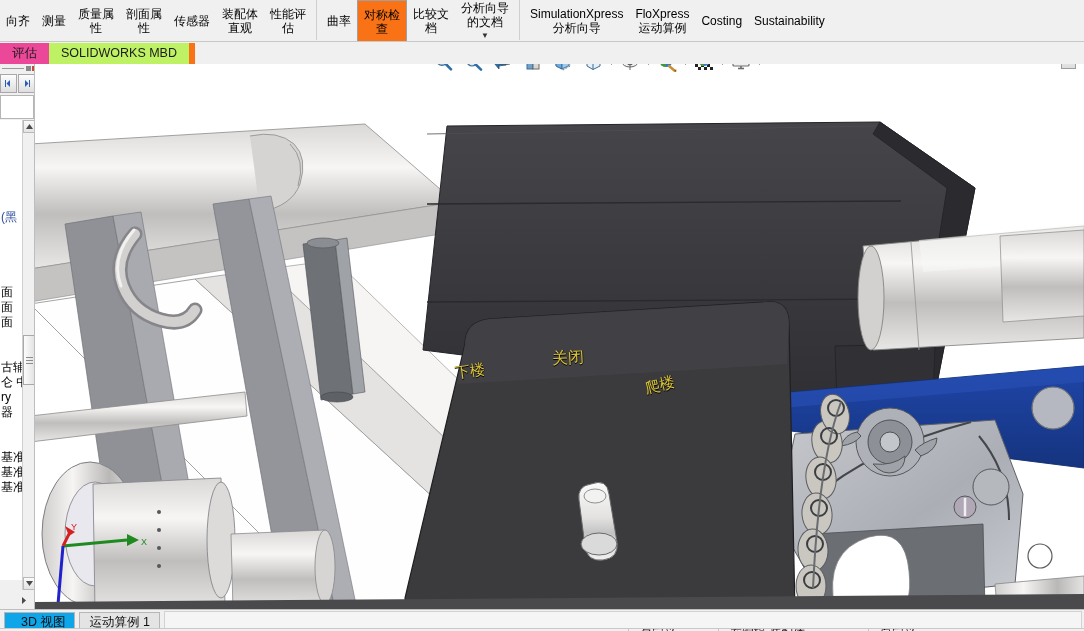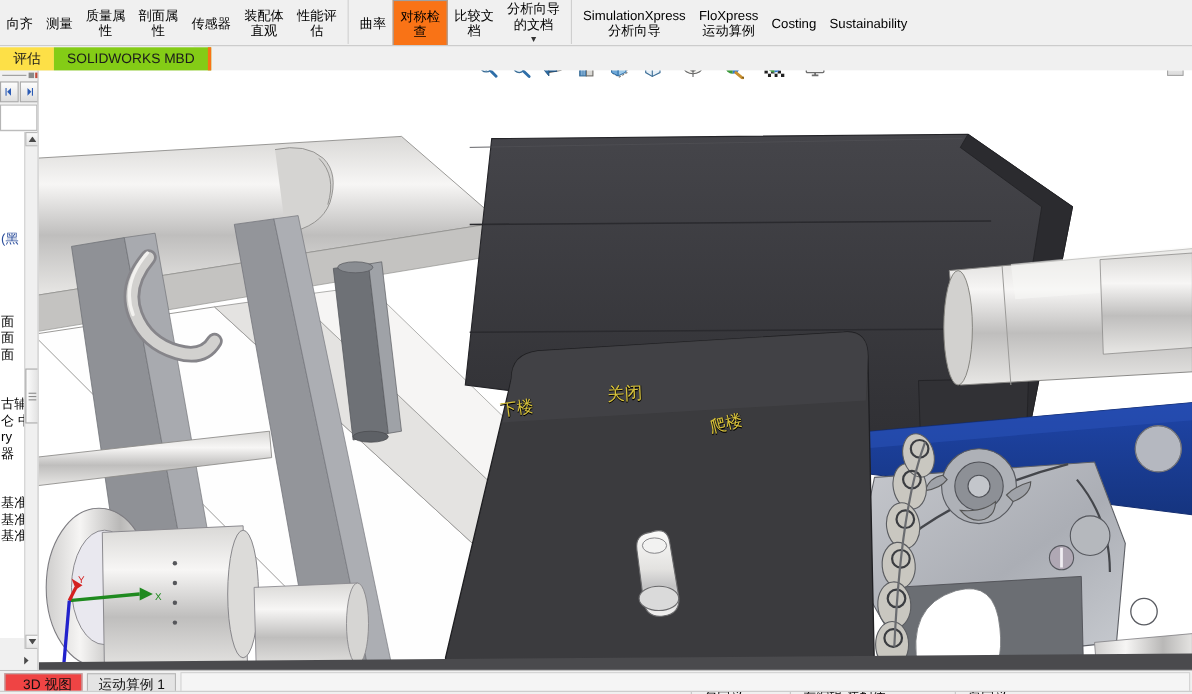--- a/index.html
+++ b/index.html
@@ -51,22 +51,22 @@
   }
   .tabbar .bg-left { position:absolute; left:0; top:0; width:176px; height:22px; background:#f0f0f0; }
   .tab {
     position:relative;
     height:21px; line-height:21px;
     padding:0 12px;
     font-size:12.5px;
     color:#1b1b1b;
     cursor:default;
   }
-  .tab.active { background:#fde047; }
-  .tab.inactive { background:#84cc16; border-right:3px solid #f97316; }
+  .tab.active { background:#ec4899; }
+  .tab.inactive { background:#bef264; border-right:6px solid #f97316; }
 
   
   .leftpanel {
     position:absolute; left:0; top:64px; width:35px; height:545px;
     background:#f0f0f0; z-index:5; overflow:hidden;
     border-right:1px solid #bdbdbd;
   }
   .lp-titlebar { position:absolute; left:0; top:0; width:36px; height:9px; background:#f0f0f0; }
   .lp-titlebar .tline { position:absolute; left:2px; top:4px; width:22px; height:1px; background:#9a9a9a; }
   .lp-titlebar .tbtn  { position:absolute; top:2px; width:5px; height:5px; }
@@ -140,21 +140,21 @@
     position:absolute; left:0; top:609px; width:1084px; height:22px;
     background:#f0f0f0; border-top:1px solid #bfbfbf;
     display:flex; align-items:center;
   }
   .bb-tab {
     height:18px; line-height:18px; margin-left:4px;
     padding:0 9px; font-size:12.5px; color:#111;
     background:#e4e4e4; border:1px solid #b6b6b6;
     cursor:default;
   }
-  .bb-tab.active { background:#ef4444;padding-left:16px; }
+  .bb-tab.active { background:#0ea5e9;padding-left:16px; }
   .bb-rest { flex:1; height:19px; margin:0 2px 0 4px; background:#f5f5f5; border:1px solid #d2d2d2; }
 
   
   .statusclip {
     position:absolute; left:0; top:628px; width:1084px; height:3px;
     background:#f0f0f0; border-top:1px solid #c9c9c9; overflow:hidden;
   }
   .statusclip .sc {
     position:absolute; top:-4px; font-size:12px; color:#111; white-space:nowrap;
   }

